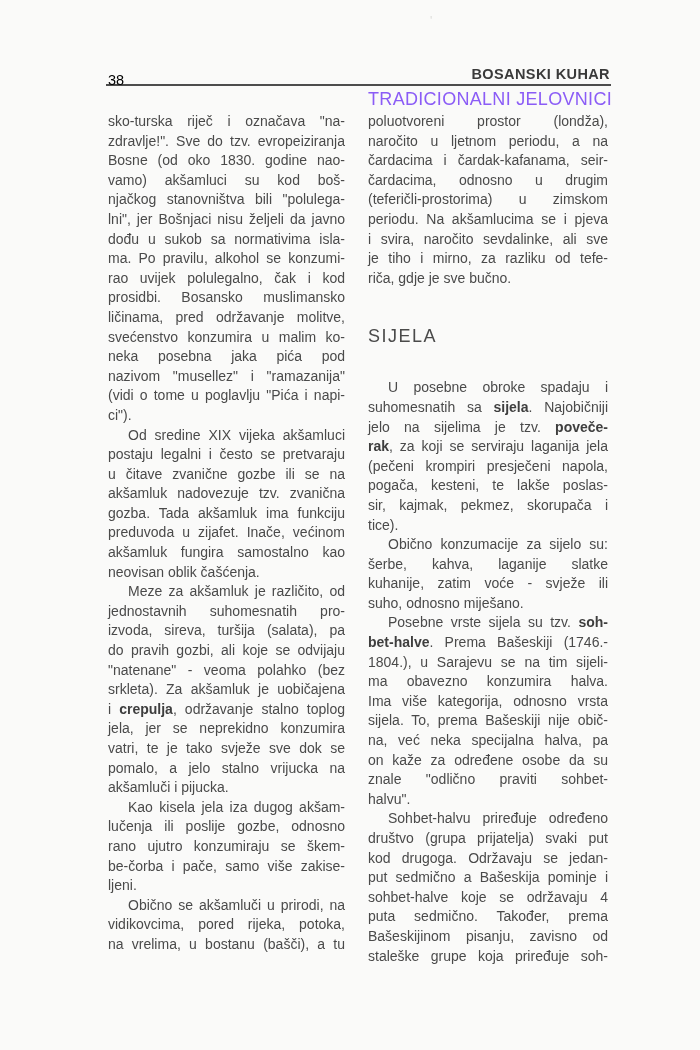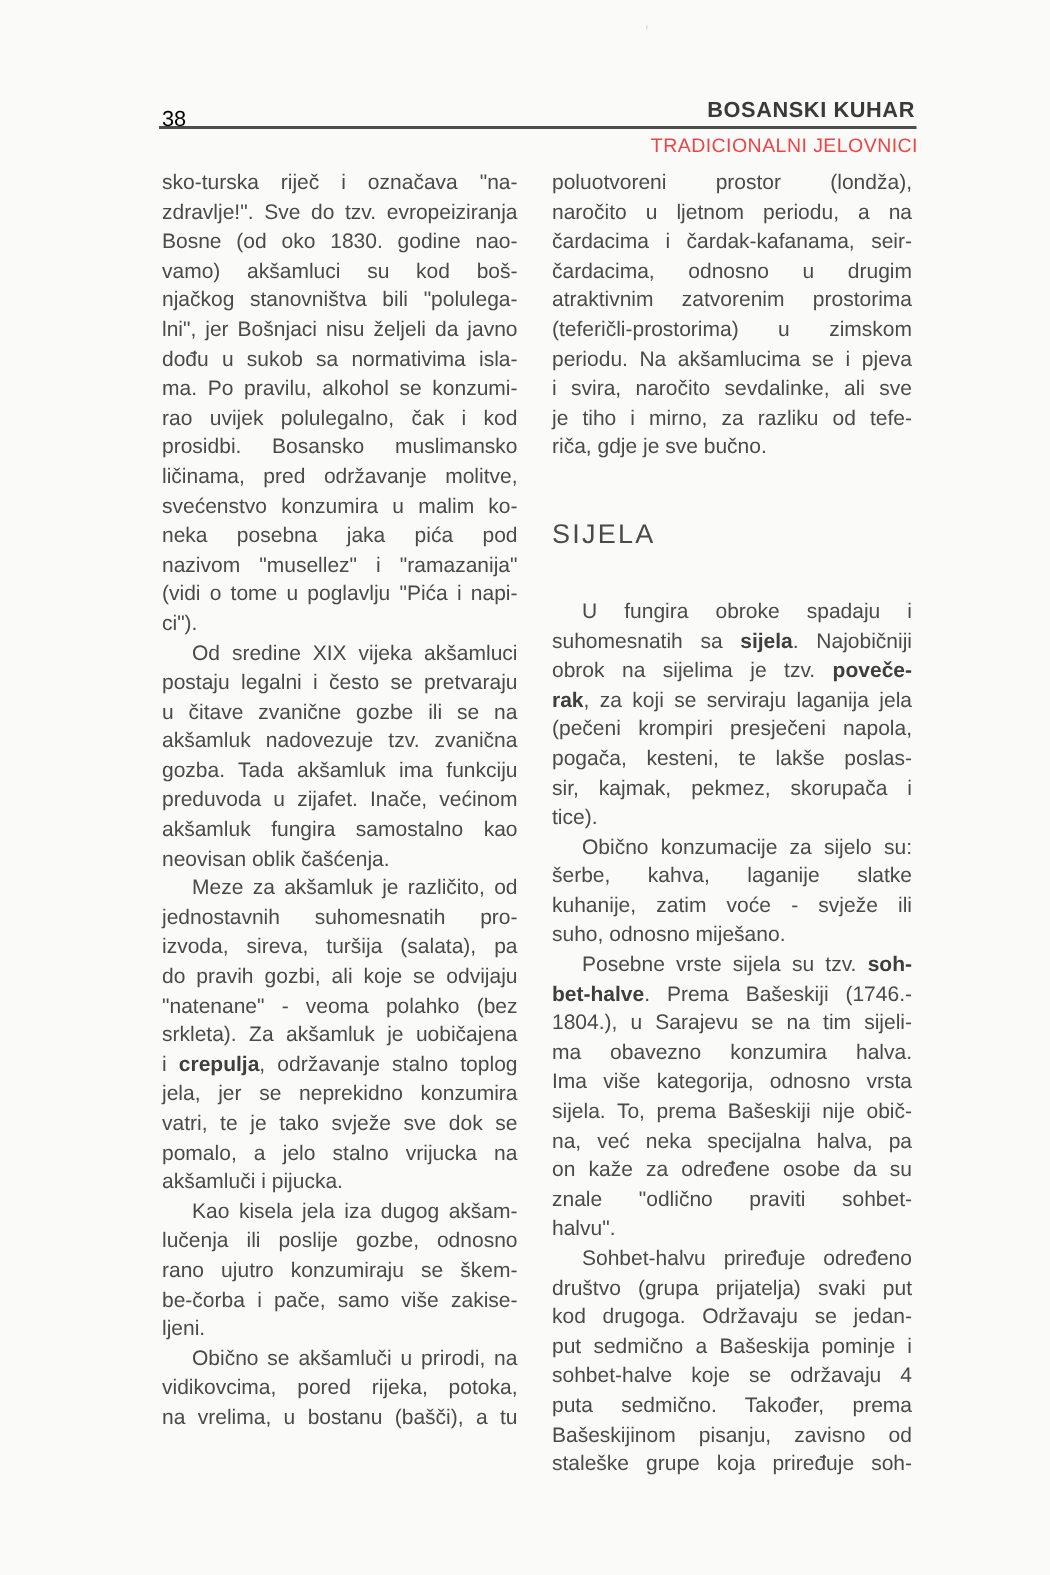--- a/index.html
+++ b/index.html
@@ -22,21 +22,21 @@
   .header-rule {
     position: absolute; top: 84px; left: 106px; right: 89px;
     height: 2px; background: #4d4d4d;
   }
   .page-number {
     position: absolute; top: 72px; left: 108px;
     font-size: 14.5px; color: #000000;
   }
   .section-title {
     position: absolute; top: 89px; right: 88px;
-    font-size: 13px; color: #ef4444; letter-spacing: 0.3px;
+    font-size: 18px; color: #8b5cf6; letter-spacing: 0.3px;
   }
 
   
   .smudge {
     position: absolute; top: 14px; left: 430px;
     width: 8px; height: 10px;
     color: #dcdcda; font-size: 12px;
     filter: blur(0.5px);
   }
 
@@ -134,32 +134,31 @@
         <div class="line"><span>vidikovcima, pored rijeka, potoka,</span></div>
         <div class="line"><span>na vrelima, u bostanu (bašči), a tu</span></div>
       </div>
     </div>
   <div class="col col-right">
       <div class="para">
         <div class="line"><span>poluotvoreni prostor (londža),</span></div>
         <div class="line"><span>naročito u ljetnom periodu, a na</span></div>
         <div class="line"><span>čardacima i čardak-kafanama, seir-</span></div>
         <div class="line"><span>čardacima, odnosno u drugim</span></div>
-        <div class="line"><span>atraktivnim zatvorenim prostorima</span></div>
         <div class="line"><span>(teferičli-prostorima) u zimskom</span></div>
         <div class="line"><span>periodu. Na akšamlucima se i pjeva</span></div>
         <div class="line"><span>i svira, naročito sevdalinke, ali sve</span></div>
         <div class="line"><span>je tiho i mirno, za razliku od tefe-</span></div>
         <div class="line last"><span>riča, gdje je sve bučno.</span></div>
       </div>
       <div class="col-heading">SIJELA</div>
       <div class="para">
-        <div class="line indent"><span>U fungira obroke spadaju i</span></div>
+        <div class="line indent"><span>U posebne obroke spadaju i</span></div>
         <div class="line"><span>suhomesnatih sa </span><span class="bold">sijela</span><span>. Najobičniji</span></div>
-        <div class="line"><span>obrok na sijelima je tzv. </span><span class="bold">poveče-</span></div>
+        <div class="line"><span>jelo na sijelima je tzv. </span><span class="bold">poveče-</span></div>
         <div class="line"><span class="bold">rak</span><span>, za koji se serviraju laganija jela</span></div>
         <div class="line"><span>(pečeni krompiri presječeni napola,</span></div>
         <div class="line"><span>pogača, kesteni, te lakše poslas-</span></div>
         <div class="line"><span>sir, kajmak, pekmez, skorupača i</span></div>
         <div class="line last"><span>tice).</span></div>
       </div>
       <div class="para">
         <div class="line indent"><span>Obično konzumacije za sijelo su:</span></div>
         <div class="line"><span>šerbe, kahva, laganije slatke</span></div>
         <div class="line"><span>kuhanije, zatim voće - svježe ili</span></div>

